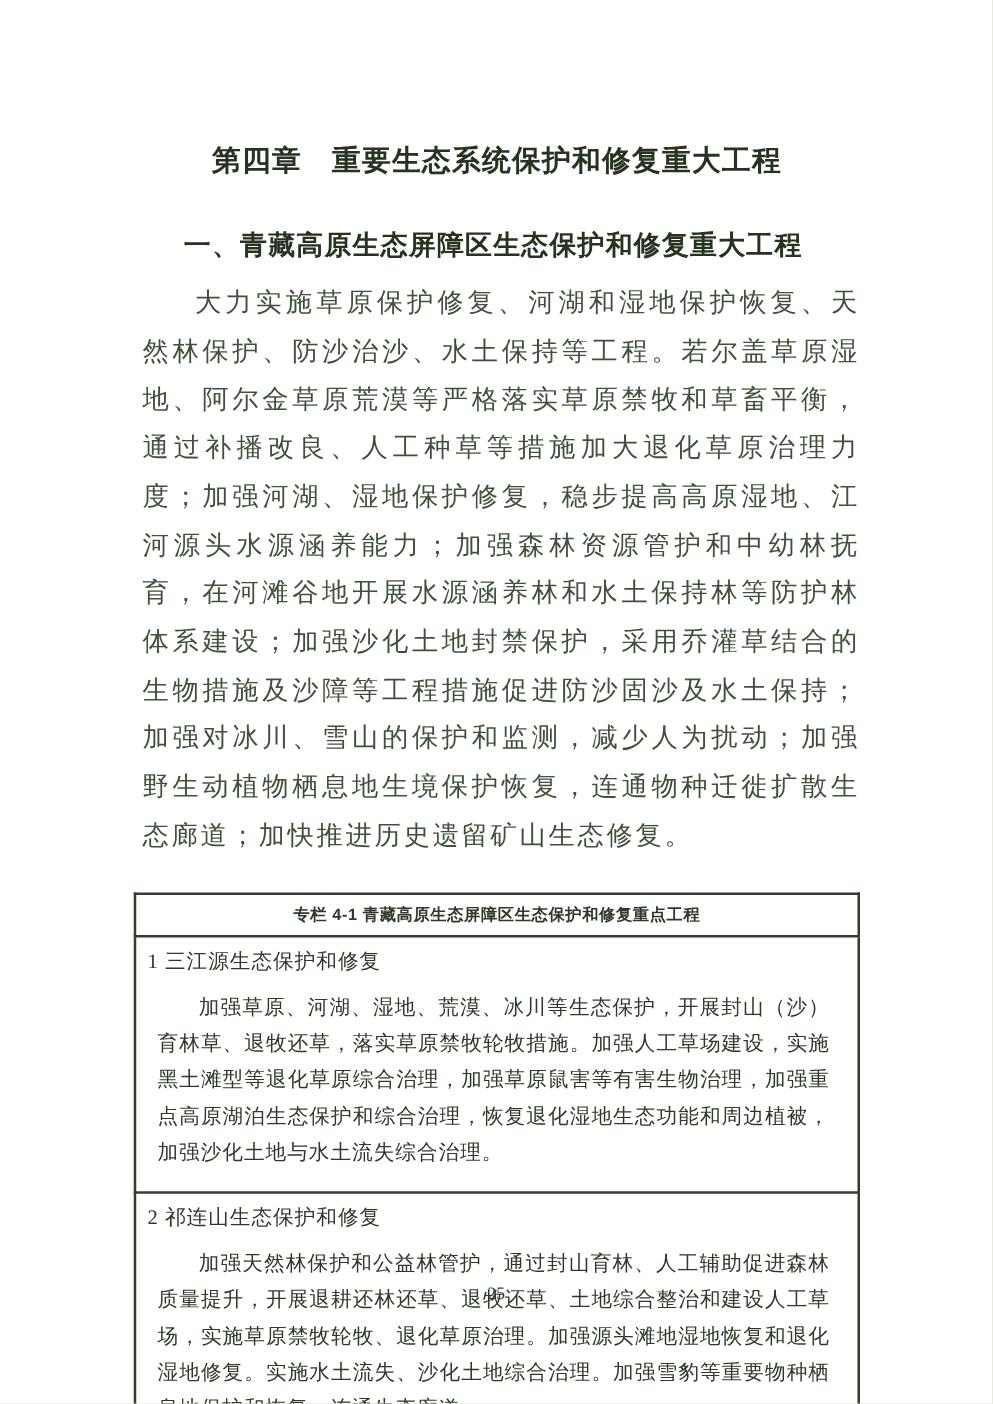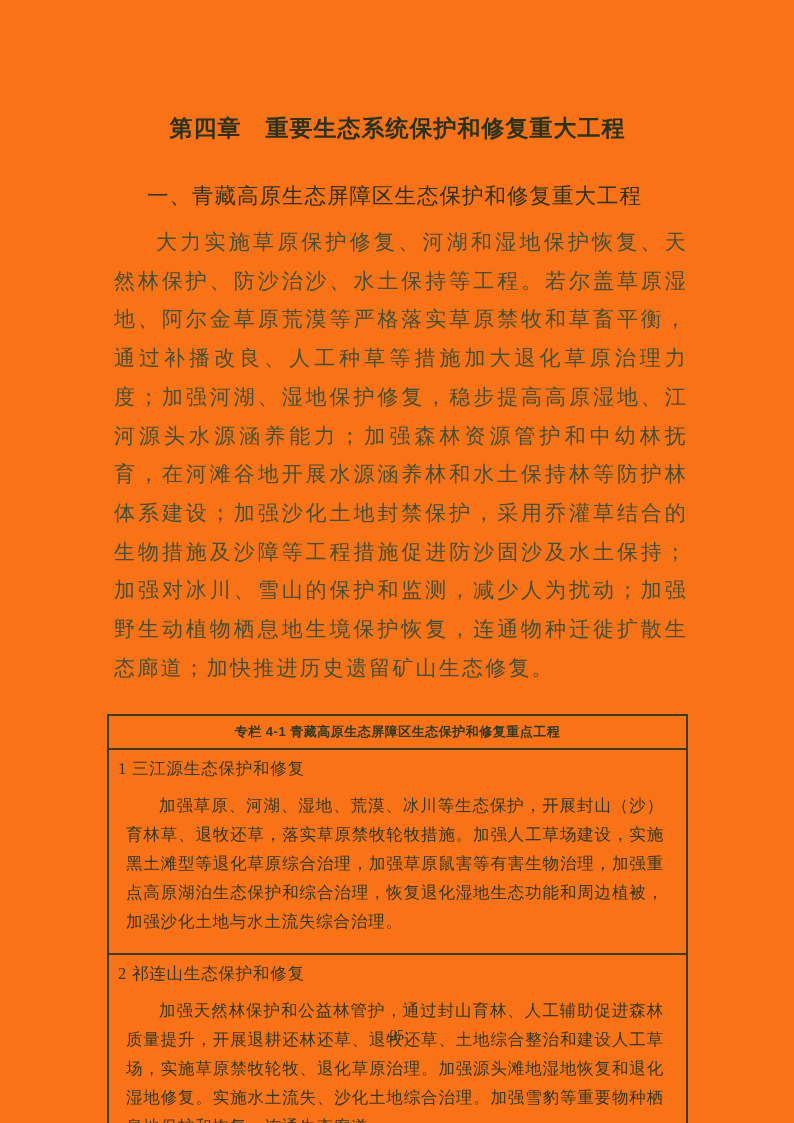--- a/index.html
+++ b/index.html
@@ -4,21 +4,21 @@
 <style>
   html, body {
     margin: 0;
     padding: 0;
     background: #d6ddbf;
   }
   .page {
     position: relative;
     width: 794px;
     height: 1123px;
-    background: #f97316;
+    background: #ffffff;
     overflow: hidden;
     font-family: "Liberation Serif", serif;
   }
   .content {
     position: absolute;
     left: 107px;
     top: 0;
     width: 581px;
   }
   .chapter-title {
@@ -26,21 +26,21 @@
     text-align: center;
     font-family: "Liberation Sans", sans-serif;
     font-weight: bold;
     font-size: 23px;
     letter-spacing: 1px;
     color: #26331f;
   }
   .section-heading {
     margin: 37px 0 0 0;
     font-family: "Liberation Sans", sans-serif;
-    font-weight: normal;
+    font-weight: bold;
     font-size: 21.5px;
     letter-spacing: 1px;
     text-indent: 40px;
     color: #26331f;
   }
   .body-paragraph {
     margin: 13px 0 0 7px;
     font-size: 21px;
     line-height: 38.7px;
     letter-spacing: 2.2px;

